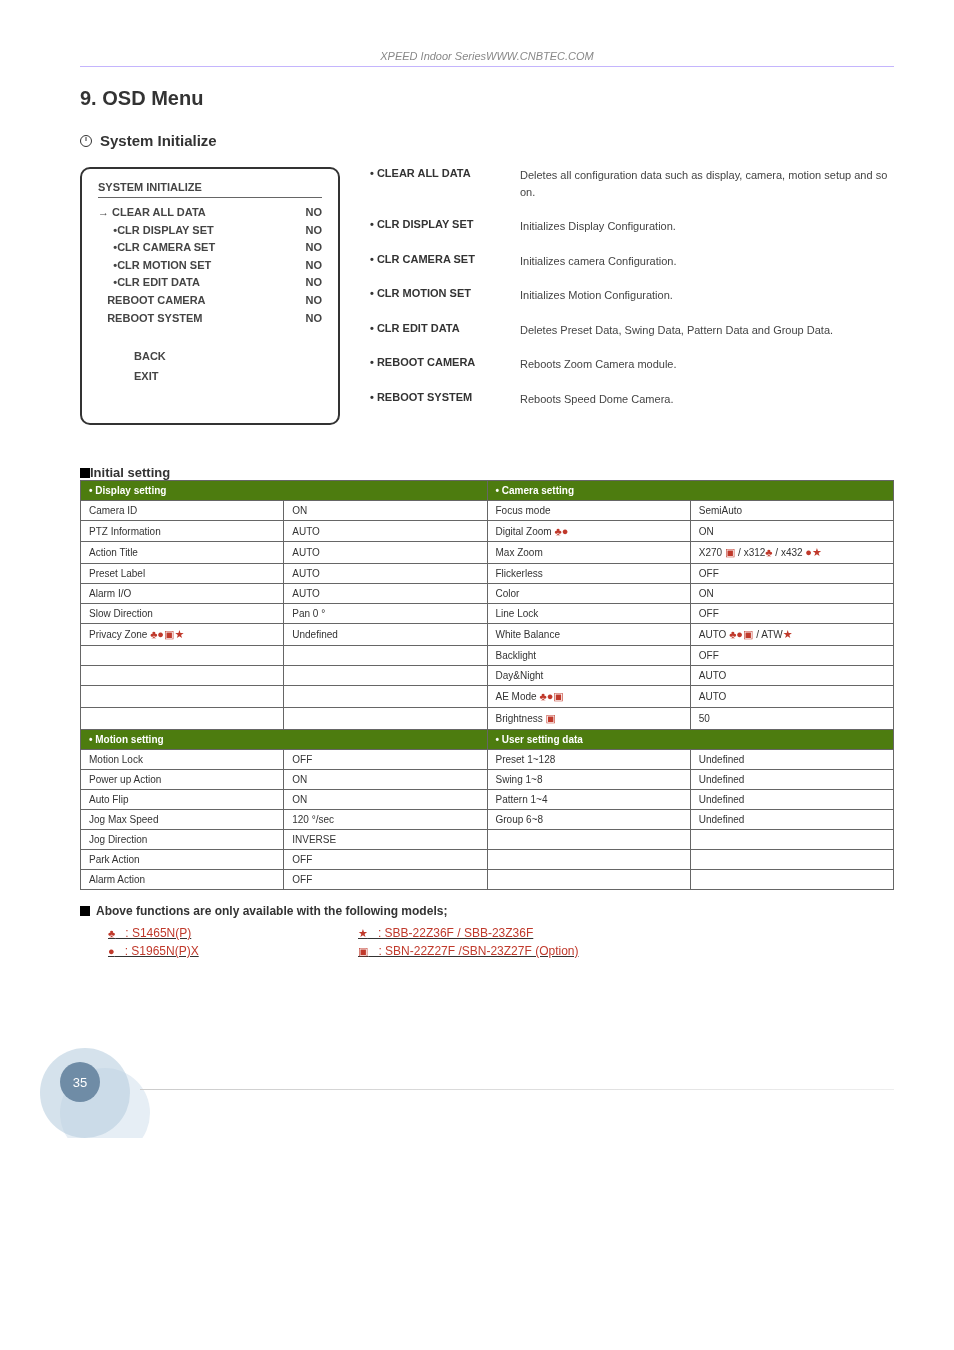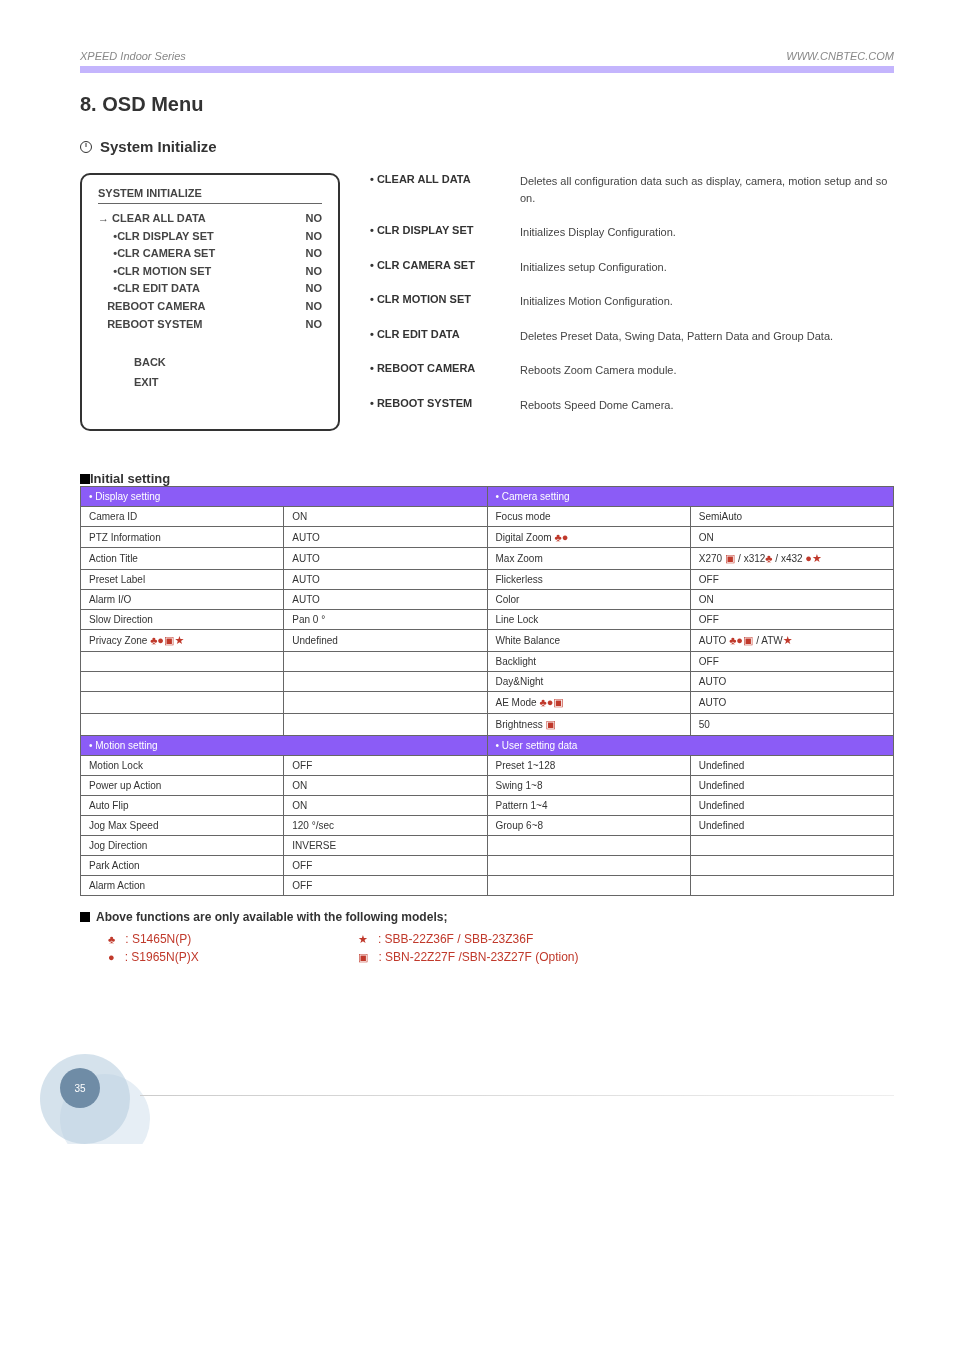--- a/index.html
+++ b/index.html
@@ -9,23 +9,23 @@
     background: #fff;
     color: #333;
     width: 954px;
   }
   .page {
     padding: 50px 60px 30px 80px;
     position: relative;
   }
   .header {
     display: flex;
-    justify-content: space-between;
+    justify-content: center;
     align-items: baseline;
-    border-bottom: 7px solid #c4b5fd;
+    border-bottom: 1px solid #c4b5fd;
     padding-bottom: 4px;
     margin-bottom: 20px;
     font-size: 11px;
     font-style: italic;
     color: #888;
   }
   .header .right { color: #888; }
   h1 {
     font-size: 20px;
     font-weight: 700;
@@ -95,32 +95,32 @@
     margin-bottom: 14px;
   }
   table.init td, table.init th {
     border: 1px solid #666;
     padding: 4px 8px;
     text-align:left;
     vertical-align: middle;
     height: 20px;
   }
   table.init th.hdr {
-    background:#8b5cf6;
+    background:#4d7c0f;
     color:#fff;
-    font-weight: 400;
+    font-weight: 700;
   }
   .sym { font-size: 11px; }
   .club { color:#c0392b; font-weight:700;}
   .circle { color:#c0392b; }
   .square { color:#c0392b; }
   .star { color:#c0392b; }
   .foot-note { font-size: 12px; font-weight:700; margin: 10px 0 8px; display:flex; align-items:center; gap:6px;}
   .legend { font-size: 12px; margin-left: 28px;}
-  .legend .row { display:flex; margin-bottom:4px; }
+  .legend .row { display:flex; margin-bottom:4px;text-decoration:underline; }
   .legend .col { width: 250px; color:#c0392b; }
   .legend .col2 { color:#c0392b; }
   .page-num-wrap {
     margin-top: 90px;
   }
   .page-bg {
     position:relative;
     height: 60px;
   }
   .bgcircle {
@@ -131,42 +131,42 @@
   .c1{background:#b9cfe0;opacity:0.6;}
   .c2{background:#e6eef5;left:-20px;bottom:-50px;}
   .pn {
     position:absolute;
     left:-20px;
     bottom:6px;
     background:#6f8ca6;
     color:#fff;
     width:40px;height:40px;border-radius:50%;
     display:flex;align-items:center;justify-content:center;
-    font-size:10px;
+    font-size:13px;
     z-index:2;
   }
   .longline {
     position:absolute;
     left:60px;
     right:0;
     bottom:18px;
     height:1px;
     background:linear-gradient(to right,#ccc,#eee);
   }
 </style>
 </head>
 <body>
 
 <div class="page">
   <div class="header">
     <span>XPEED Indoor Series</span>
     <span class="right">WWW.CNBTEC.COM</span>
   </div>
 
-  <h1>8. OSD Menu</h1>
+  <h1>9. OSD Menu</h1>
 
   <div class="section-title">
     <span class="clock-icon"></span>
     <span>System Initialize</span>
   </div>
 
   <div class="row1">
     <div class="osd-box">
       <div class="box-title">SYSTEM INITIALIZE</div>
       <div class="osd-items" id="osd-items">
@@ -208,21 +208,21 @@
         <div class="desc-row">
           <div class="label">• CLEAR ALL DATA</div>
           <div class="txt">Deletes all configuration data such as display, camera, motion setup and so on.</div>
         </div>
         <div class="desc-row">
           <div class="label">• CLR DISPLAY SET</div>
           <div class="txt">Initializes Display Configuration.</div>
         </div>
         <div class="desc-row">
           <div class="label">• CLR CAMERA SET</div>
-          <div class="txt">Initializes setup Configuration.</div>
+          <div class="txt">Initializes camera Configuration.</div>
         </div>
         <div class="desc-row">
           <div class="label">• CLR MOTION SET</div>
           <div class="txt">Initializes Motion Configuration.</div>
         </div>
         <div class="desc-row">
           <div class="label">• CLR EDIT DATA</div>
           <div class="txt">Deletes Preset Data, Swing Data, Pattern Data and Group Data.</div>
         </div>
         <div class="desc-row">

